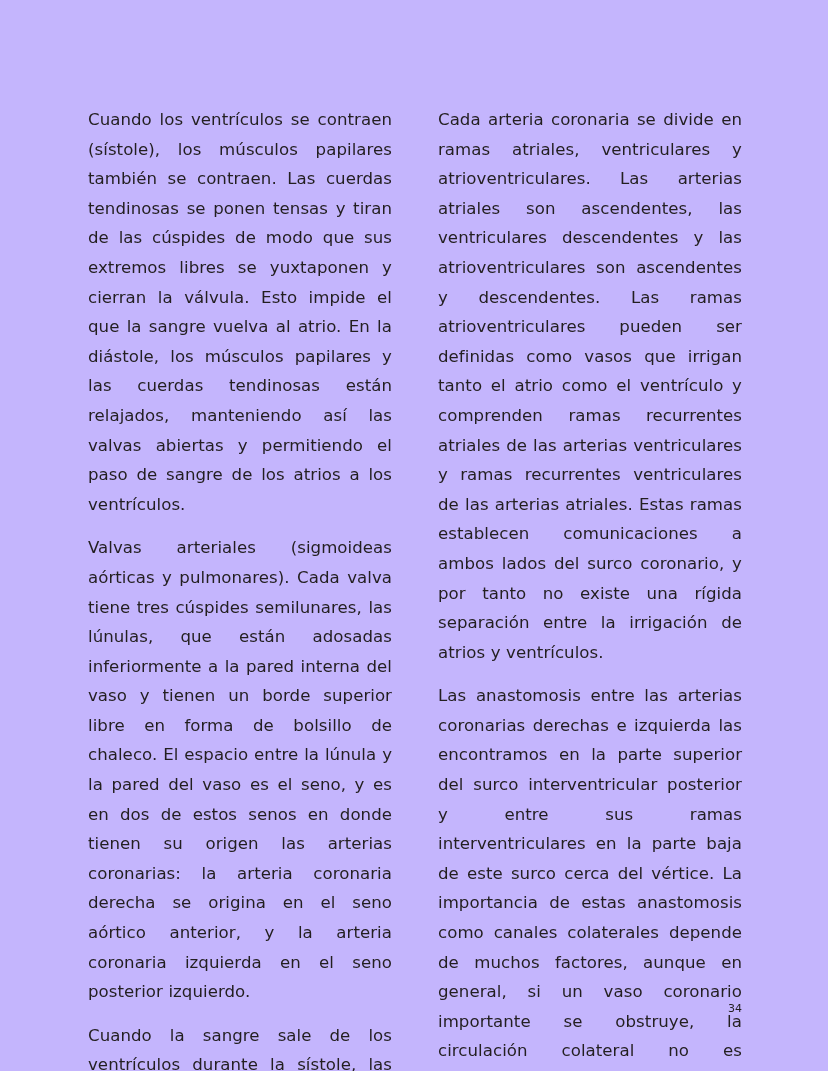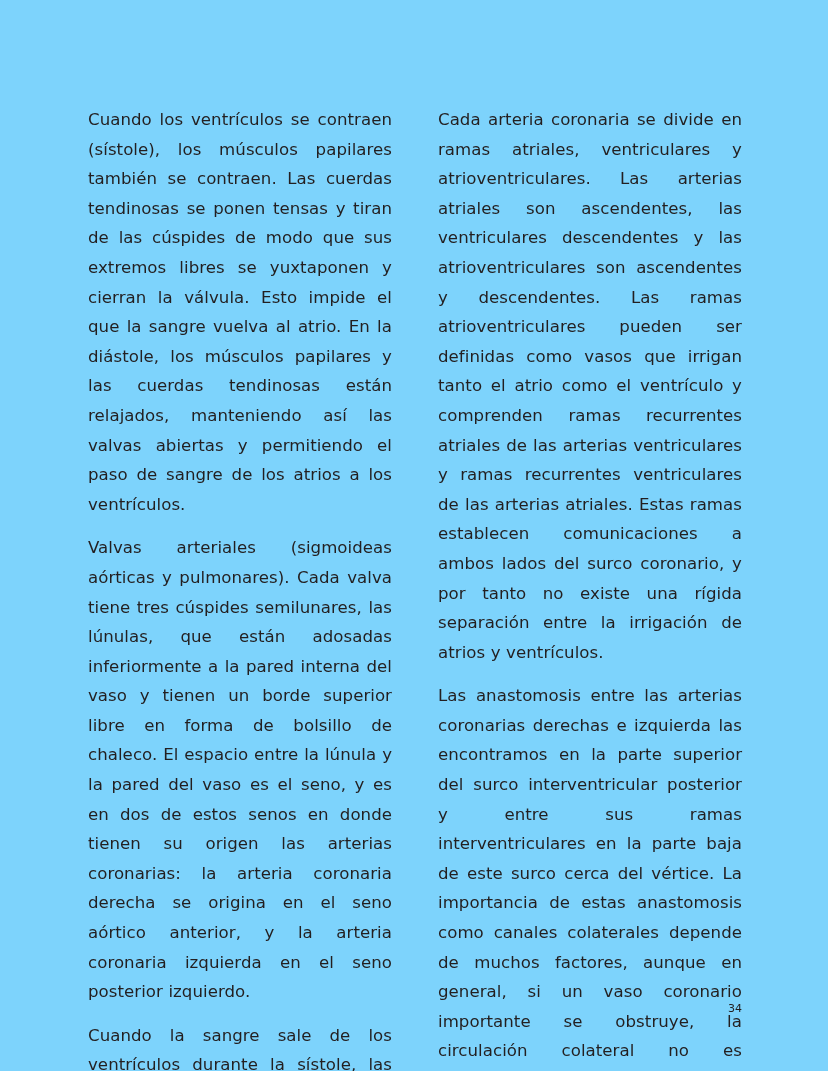--- a/index.html
+++ b/index.html
@@ -7,21 +7,21 @@
     padding: 0;
     background: #ffffff;
   }
   body {
     font-family: "DejaVu Sans", sans-serif;
   }
   .page {
     position: relative;
     width: 828px;
     height: 1071px;
-    background: #7dd3fc;
+    background: #c4b5fd;
     overflow: hidden;
     box-sizing: border-box;
   }
   .columns {
     position: absolute;
     top: 105px;
     left: 88px;
     width: 654px;
     display: flex;
     flex-direction: row;

